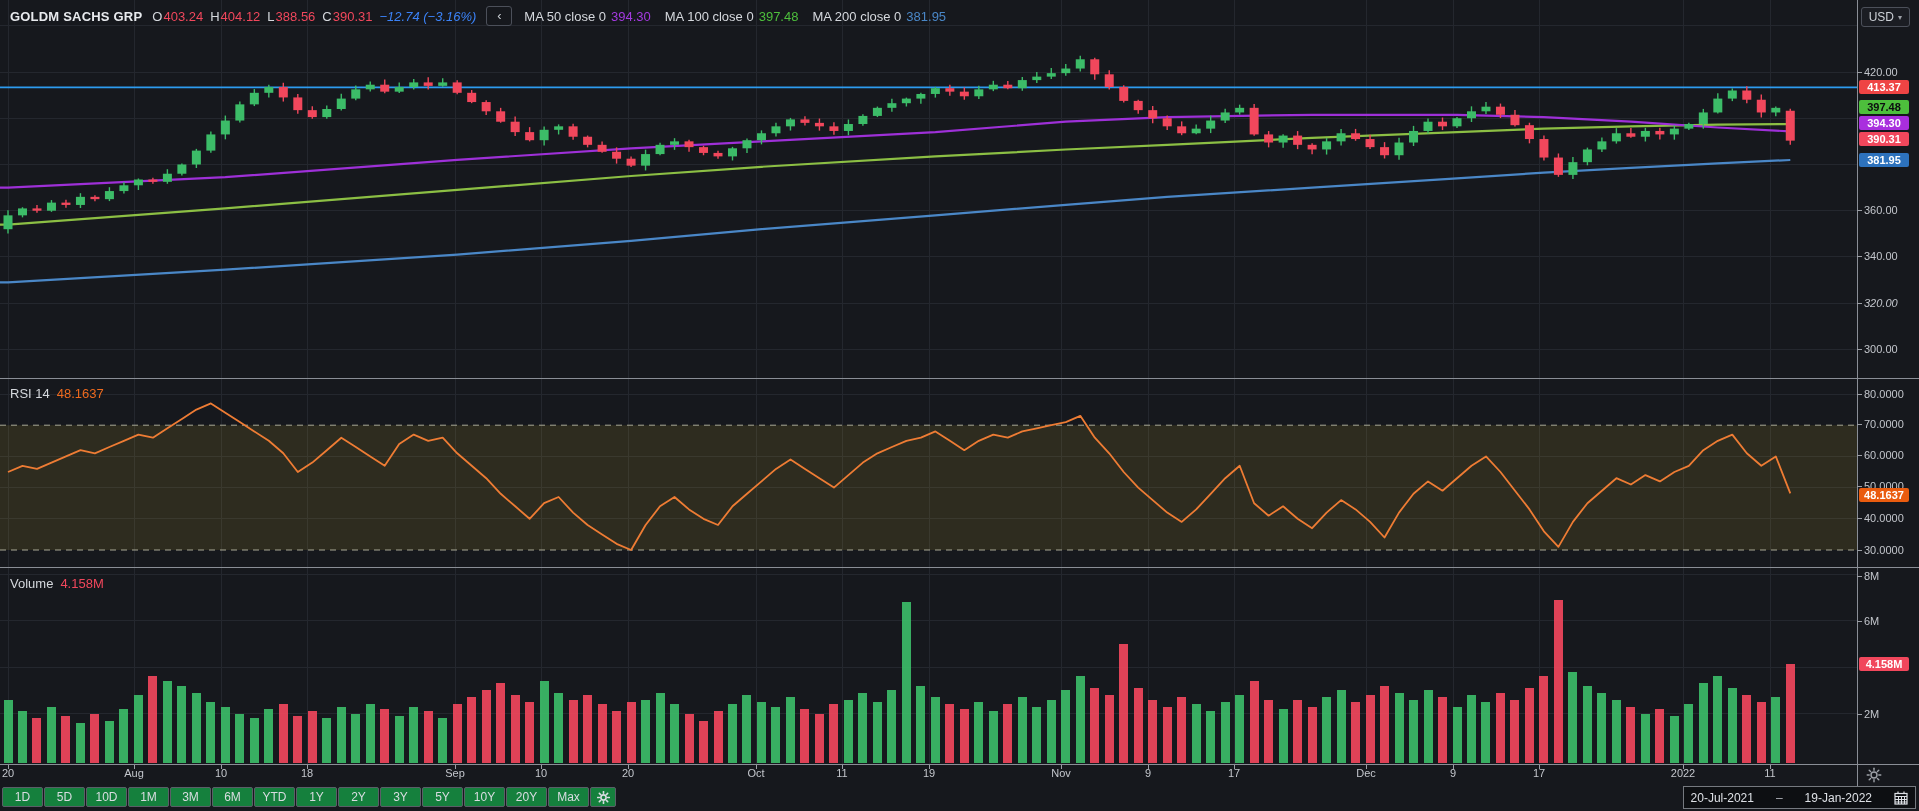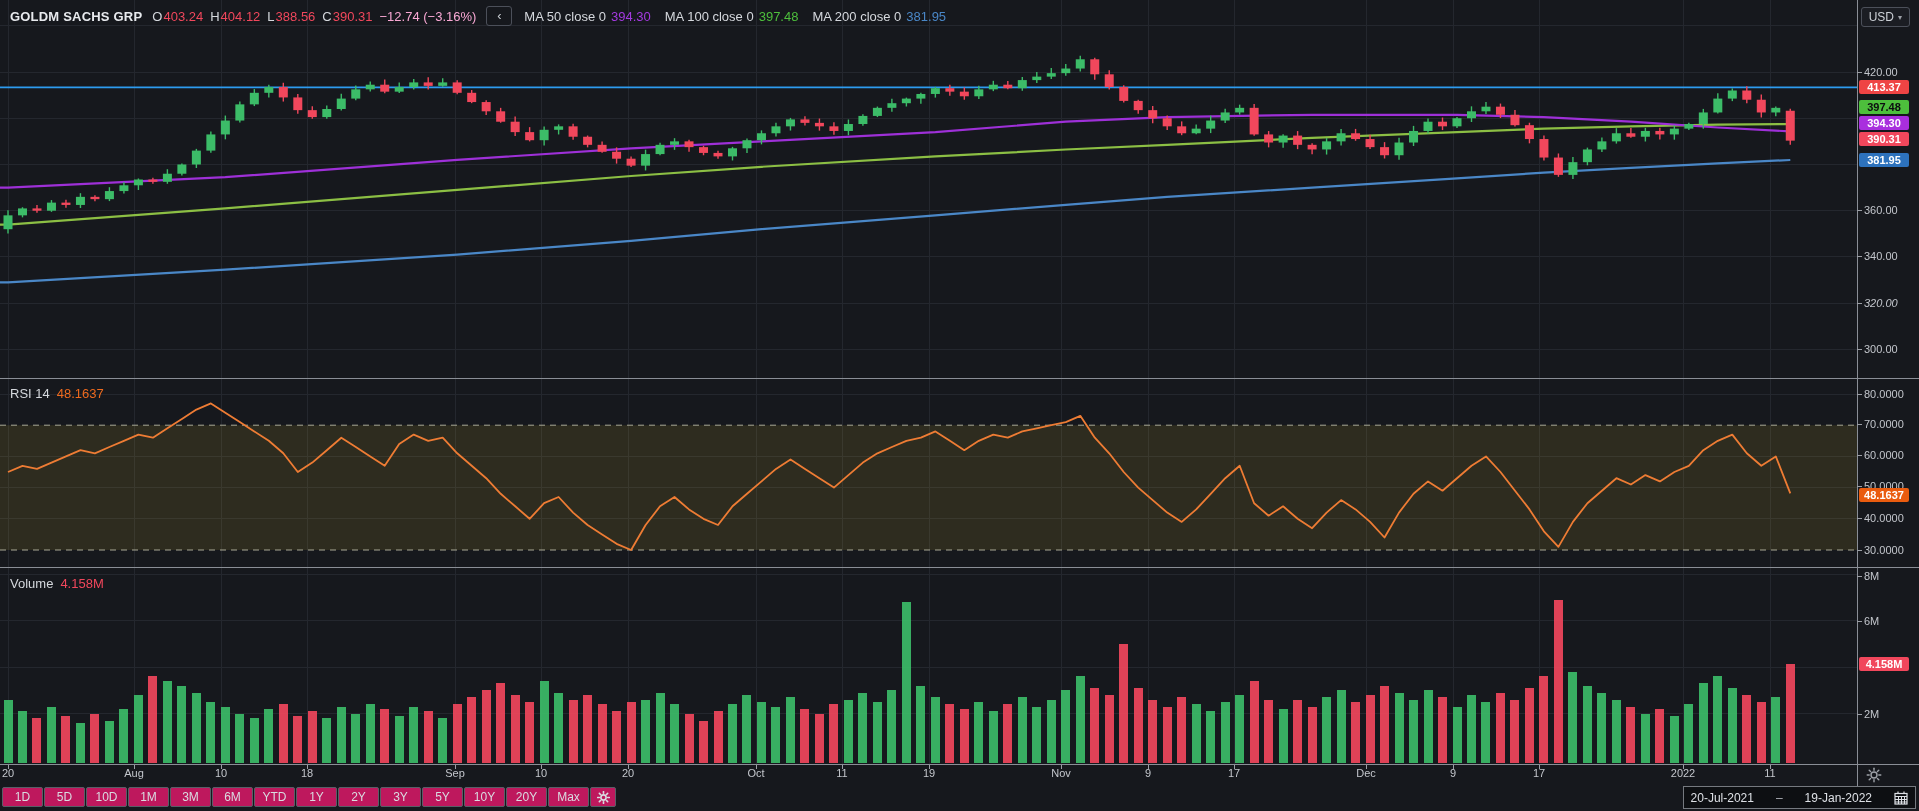--- a/index.html
+++ b/index.html
@@ -5,40 +5,40 @@
 <style>
   html,body{margin:0;padding:0;background:#0b0c0e;}
   .app{position:relative;width:1919px;height:811px;background:#16181d;overflow:hidden;
        font-family:"Liberation Sans",sans-serif;color:#d5d8dd;-webkit-font-smoothing:antialiased;}
   svg#plot{position:absolute;left:0;top:0;}
   
   .header{position:absolute;left:10px;top:6px;height:20px;display:flex;align-items:center;font-size:13px;white-space:nowrap;z-index:5;}
   .sym{color:#e8eaee;font-weight:bold;letter-spacing:.2px;margin-right:10px;}
   .fld{margin-right:7px;color:#d5d8dd;}
   .fld b{font-weight:normal;color:#f1475c;margin-left:1px;}
-  .chg{color:#f9a8d4;margin-right:10px;}
+  .chg{color:#3b82f6;margin-right:10px;font-style:italic;}
   .collapse-btn{width:26px;height:20px;line-height:18px;text-align:center;border:1px solid #4c505a;border-radius:3px;
        background:transparent;color:#c8ccd2;font-size:13px;margin-right:12px;cursor:pointer;padding:0;}
   .ma{margin-right:14px;color:#d5d8dd;}
   .ma b{font-weight:normal;margin-left:5px;}
   
   .ptitle{position:absolute;left:10px;font-size:13px;z-index:5;white-space:nowrap;}
   .ptitle b{font-weight:normal;margin-left:7px;}
   
   .ax-label{position:absolute;left:1864px;transform:translateY(-50%);font-size:11px;color:#c3c6cc;z-index:3;}
   .ax-badge{position:absolute;left:1859px;transform:translateY(-50%);font-size:11px;font-weight:bold;color:#fff;
        padding:1px 5px;border-radius:2px;z-index:4;min-width:40px;text-align:center;}
   .t-label{position:absolute;top:767px;transform:translateX(-50%);font-size:11px;color:#c3c6cc;z-index:3;}
   
   .usd{position:absolute;right:9px;top:7px;height:18px;border:1px solid #4c505a;border-radius:3px;display:flex;
        align-items:center;gap:4px;padding:0 7px;font-size:12px;color:#cdd1d7;z-index:6;cursor:pointer;background:#1b1d23;}
   .usd .chev{font-size:8px;color:#9da1a8;}
   
   .toolbar{position:absolute;left:2px;top:787px;display:flex;z-index:6;}
-  .tb-btn{width:41px;height:20px;margin-right:1px;background:#be185d;border:1px solid #5a5e67;border-radius:2px;
+  .tb-btn{width:41px;height:20px;margin-right:1px;background:#15803d;border:1px solid #5a5e67;border-radius:2px;
        color:#d9dce1;font-size:12px;font-family:"Liberation Sans",sans-serif;display:flex;align-items:center;justify-content:center;cursor:pointer;padding:0;}
   .tb-gear{width:26px;}
   
   .datebox{position:absolute;right:3px;top:786px;height:21px;border:1px solid #75797f;background:#0d0f12;display:flex;
        align-items:center;gap:22px;padding:0 7px;font-size:12px;color:#dde0e5;z-index:6;cursor:pointer;}
   .datebox .dsep{color:#aeb2b8;}
   .axis-gear{position:absolute;left:1866px;top:767px;width:16px;height:16px;z-index:5;cursor:pointer;}
 </style>
 </head>
 <body>

